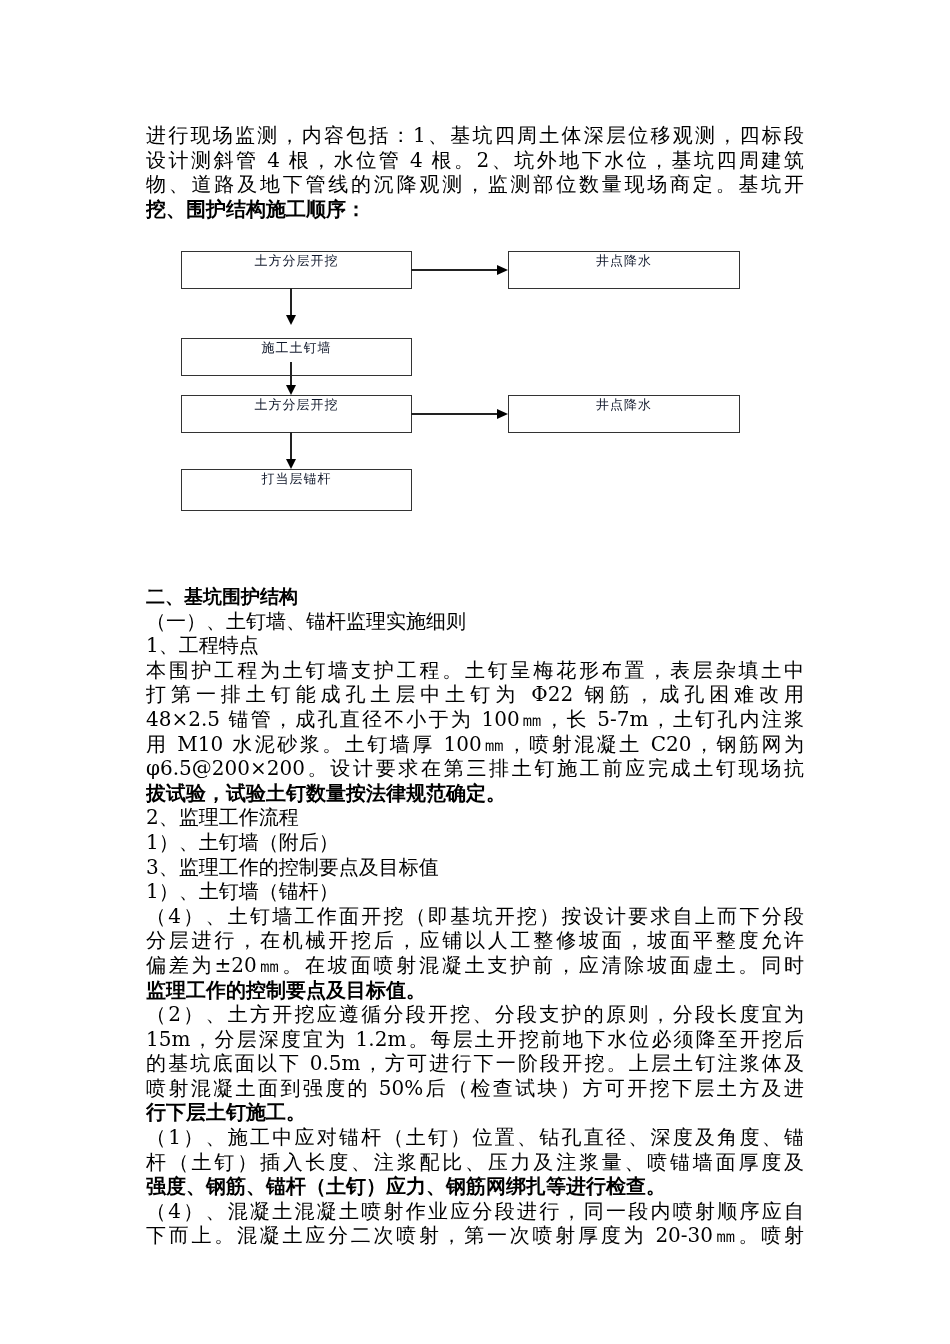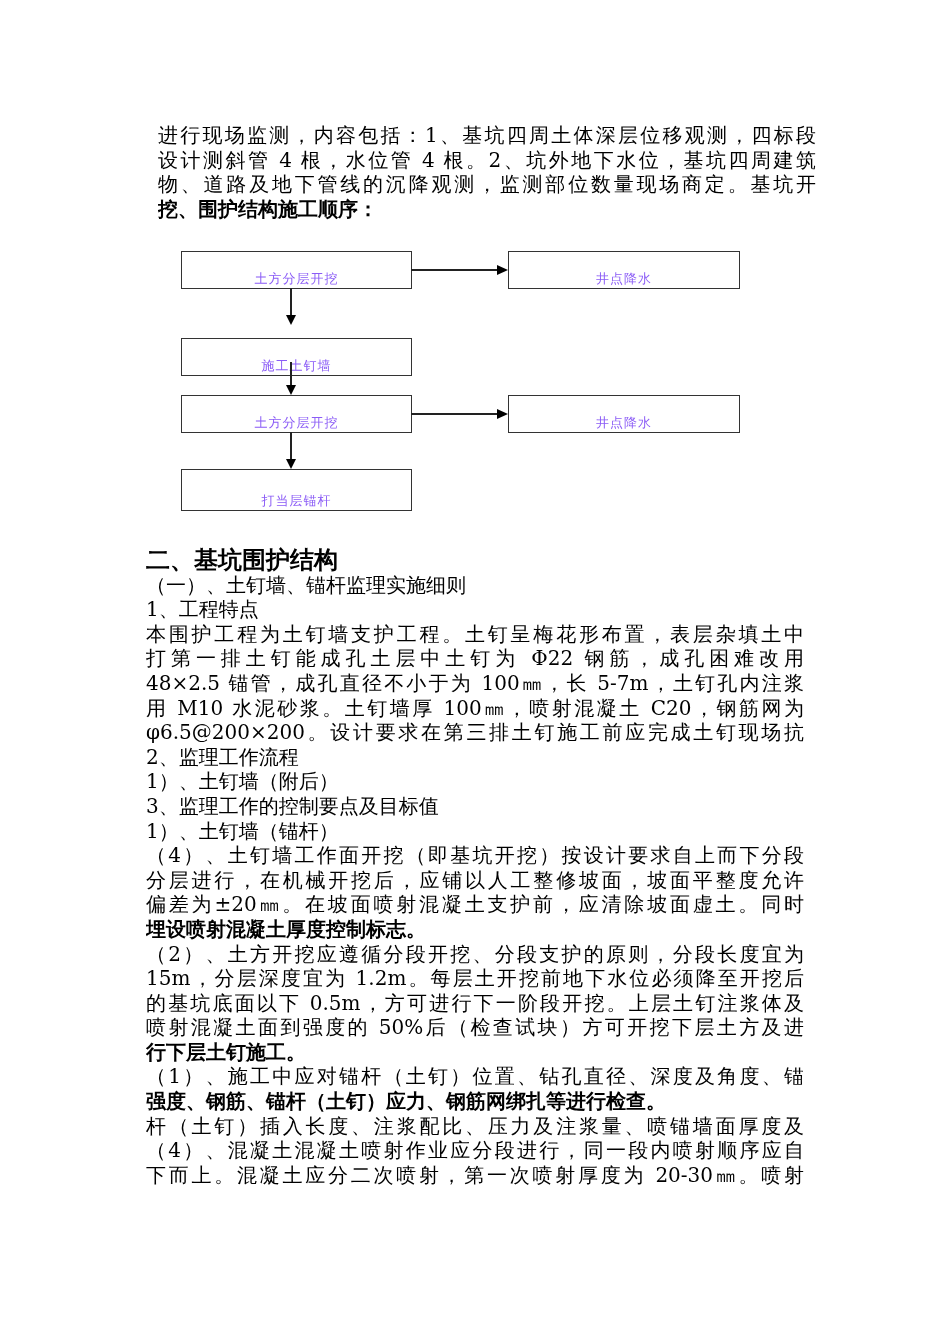--- a/index.html
+++ b/index.html
@@ -37,24 +37,25 @@
       text-align-last: justify;
       overflow: hidden;
     }
     .line.last {
       text-align-last: left;
       font-weight: bold;
     }
     .heading {
       font-family: "DejaVu Sans", "Liberation Sans", sans-serif;
       font-weight: bold;
-      font-size: 24px;
+      font-size: 19px;
       height: 24.6px;
       line-height: 24.6px;
       white-space: nowrap;
+      margin-top: 36px;
     }
     .plain {
       display: block;
       height: 24.6px;
       line-height: 24.6px;
       font-size: 20px;
       white-space: nowrap;
     }
     
     .flow {
@@ -62,25 +63,25 @@
       left: 0; top: 0;
       width: 950px;
       height: 540px;
     }
     .fbox {
       position: absolute;
       border: 1.5px solid #333333;
       background: #ffffff;
       box-sizing: border-box;
       display: flex;
-      align-items: flex-end;
+      align-items: flex-start;
       justify-content: center;
       font-family: "DejaVu Serif", "Liberation Serif", serif;
       font-size: 13px;
-      color: #8b5cf6;
+      color: #0f172a;
       letter-spacing: 1px;
     }
     .vline {
       position: absolute;
       width: 1.5px;
       background: #222222;
     }
     .hline {
       position: absolute;
       height: 1.5px;
@@ -99,21 +100,21 @@
       border-top: 5px solid transparent;
       border-bottom: 5px solid transparent;
       border-left: 11px solid #000000;
     }
   </style>
 </head>
 <body>
 
 <div class="page">
 
-  <div class="block" style="top:123px;margin-left:12px;">
+  <div class="block" style="top:123px;">
     <span class="line">进行现场监测，内容包括：1、基坑四周土体深层位移观测，四标段</span>
     <span class="line">设计测斜管 4 根，水位管 4 根。2、坑外地下水位，基坑四周建筑</span>
     <span class="line">物、道路及地下管线的沉降观测，监测部位数量现场商定。基坑开</span>
     <span class="line last">挖、围护结构施工顺序：</span>
   </div>
 
   <div class="flow">
 
     <div class="fbox" style="left:181px; top:251px; width:231px; height:38px;">
       <span>土方分层开挖</span>
@@ -151,38 +152,39 @@
   <div class="block" style="top:548px;">
     <div class="heading">二、基坑围护结构</div>
     <span class="plain">（一）、土钉墙、锚杆监理实施细则</span>
     <span class="plain">1、工程特点</span>
 
     <span class="line">本围护工程为土钉墙支护工程。土钉呈梅花形布置，表层杂填土中</span>
     <span class="line">打第一排土钉能成孔土层中土钉为 Φ22 钢筋，成孔困难改用</span>
     <span class="line">48×2.5 锚管，成孔直径不小于为 100㎜，长 5-7m，土钉孔内注浆</span>
     <span class="line">用 M10 水泥砂浆。土钉墙厚 100㎜，喷射混凝土 C20，钢筋网为</span>
     <span class="line">φ6.5@200×200。设计要求在第三排土钉施工前应完成土钉现场抗</span>
+    <span class="line last">拔试验，试验土钉数量按法律规范确定。</span>
 
     <span class="plain">2、监理工作流程</span>
     <span class="plain">1）、土钉墙（附后）</span>
     <span class="plain">3、监理工作的控制要点及目标值</span>
     <span class="plain">1）、土钉墙（锚杆）</span>
 
     <span class="line">（4）、土钉墙工作面开挖（即基坑开挖）按设计要求自上而下分段</span>
     <span class="line">分层进行，在机械开挖后，应铺以人工整修坡面，坡面平整度允许</span>
     <span class="line">偏差为±20㎜。在坡面喷射混凝土支护前，应清除坡面虚土。同时</span>
-    <span class="line last">埋设喷射混凝土厚度控制标志。</span>
+    <span class="line last">监理工作的控制要点及目标值。</span>
 
     <span class="line">（2）、土方开挖应遵循分段开挖、分段支护的原则，分段长度宜为</span>
     <span class="line">15m，分层深度宜为 1.2m。每层土开挖前地下水位必须降至开挖后</span>
     <span class="line">的基坑底面以下 0.5m，方可进行下一阶段开挖。上层土钉注浆体及</span>
     <span class="line">喷射混凝土面到强度的 50%后（检查试块）方可开挖下层土方及进</span>
     <span class="line last">行下层土钉施工。</span>
 
     <span class="line">（1）、施工中应对锚杆（土钉）位置、钻孔直径、深度及角度、锚</span>
+    <span class="line">杆（土钉）插入长度、注浆配比、压力及注浆量、喷锚墙面厚度及</span>
     <span class="line last">强度、钢筋、锚杆（土钉）应力、钢筋网绑扎等进行检查。</span>
-    <span class="line">杆（土钉）插入长度、注浆配比、压力及注浆量、喷锚墙面厚度及</span>
 
     <span class="line">（4）、混凝土混凝土喷射作业应分段进行，同一段内喷射顺序应自</span>
     <span class="line">下而上。混凝土应分二次喷射，第一次喷射厚度为 20-30㎜。喷射</span>
   </div>
 
 </div>
 
 </body></html>

